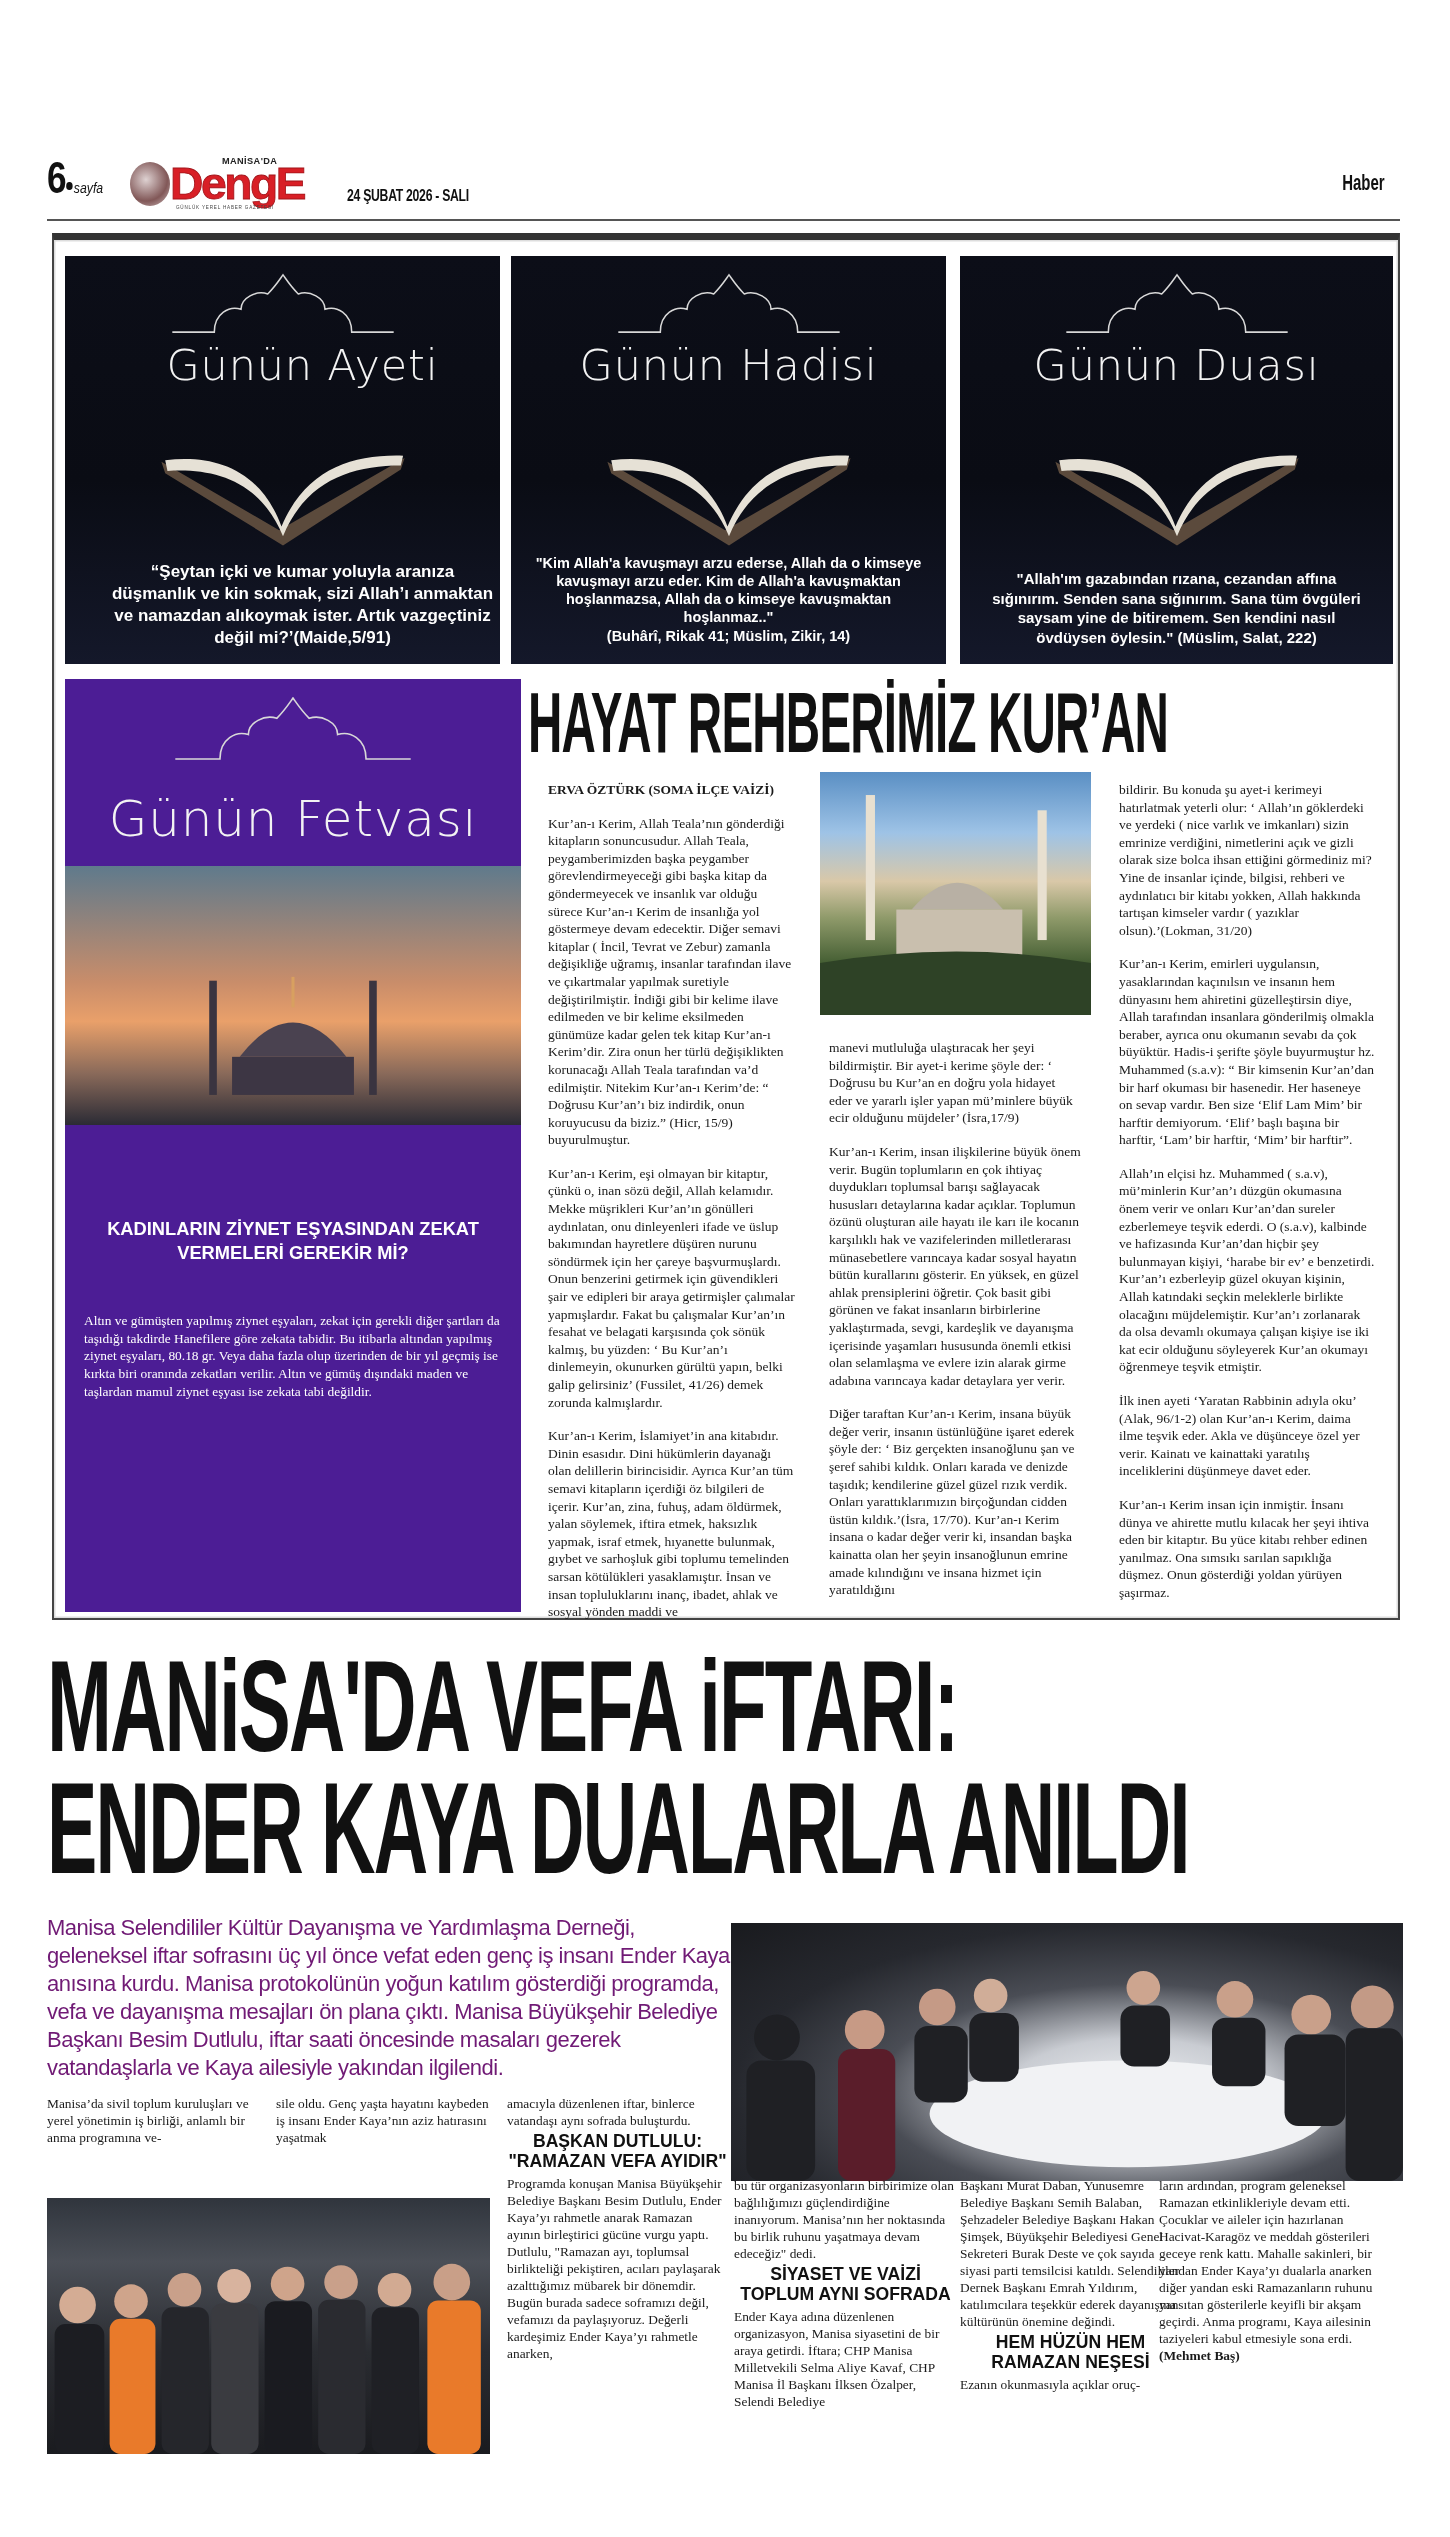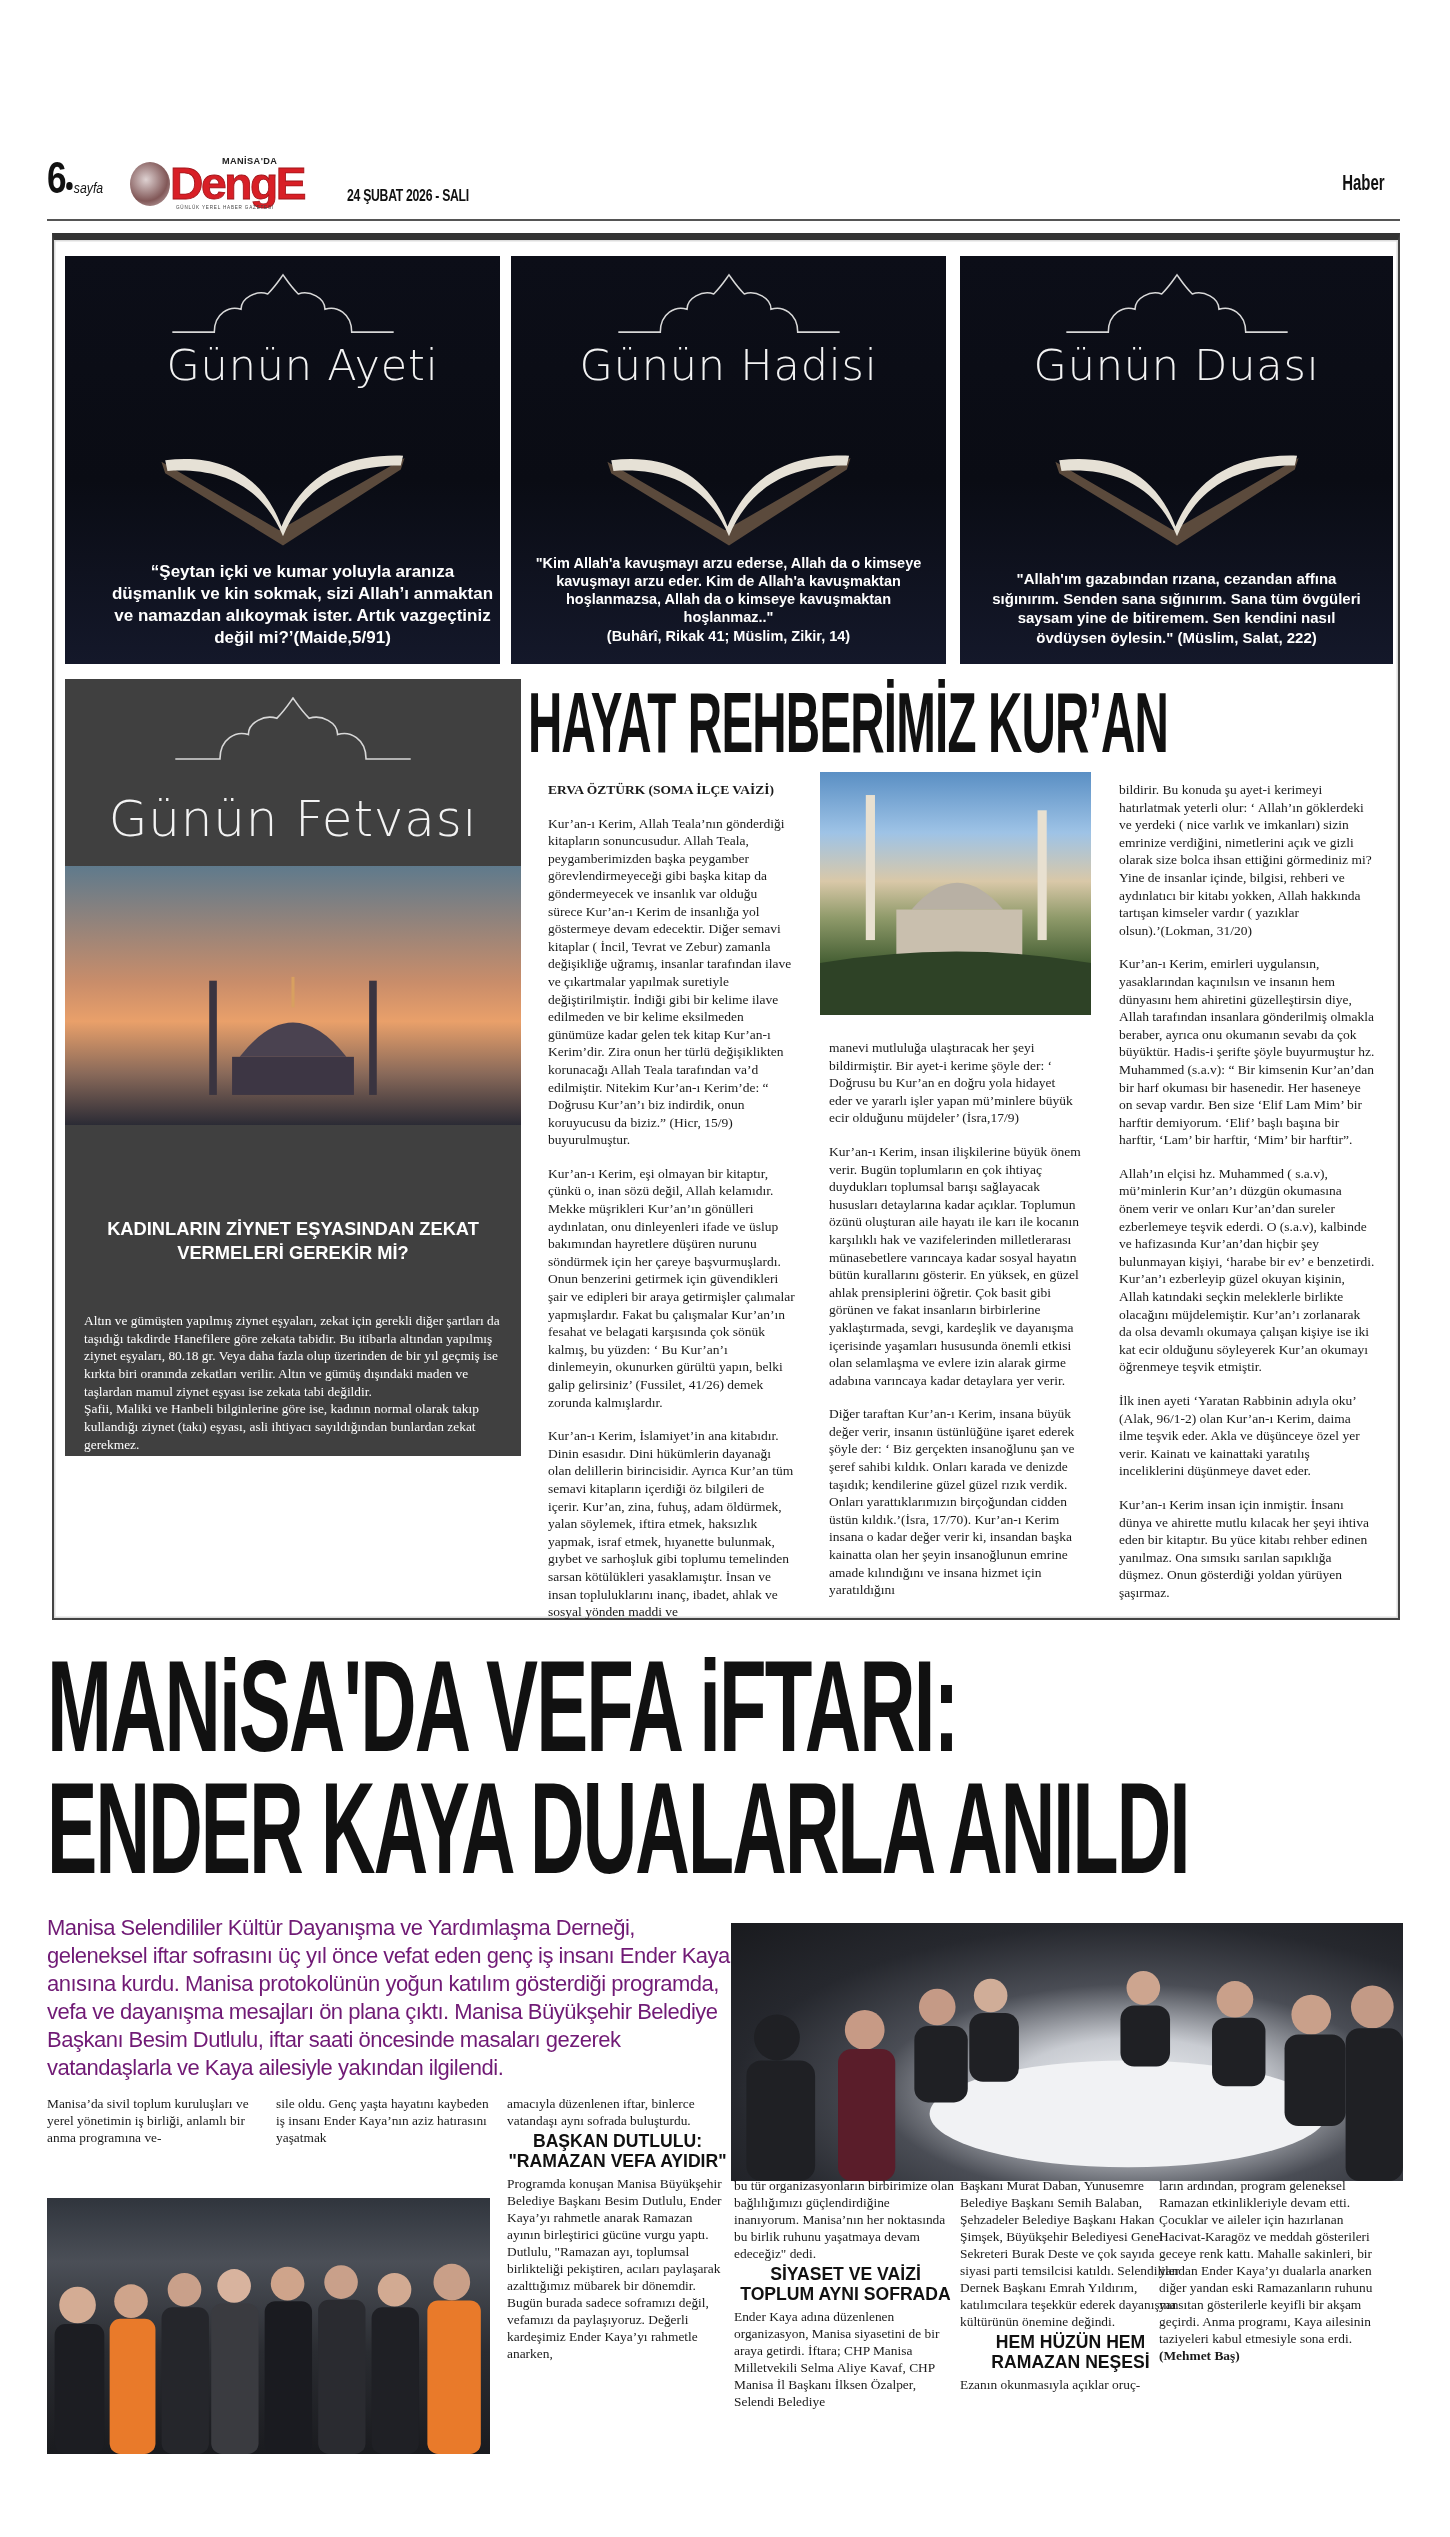--- a/index.html
+++ b/index.html
@@ -32,21 +32,21 @@
   .p1 { left: 65px; top: 256px; width: 435px; height: 408px; padding-left: 20px; }
   .p2 { left: 511px; top: 256px; width: 435px; height: 408px; }
   .p3 { left: 960px; top: 256px; width: 433px; height: 408px; }
   .p1 .title, .p2 .title, .p3 .title { top: 84px; font-size: 43px; }
   .p1 .arch, .p2 .arch, .p3 .arch { top: 15.3px; width: 229px; height: 65px; }
   .p1 .book, .p2 .book, .p3 .book { top: 183px; width: 259px; height: 114px; }
   .p1 .quote { top: 305px; font-size: 17px; line-height: 1.3; }
   .p2 .quote { top: 298px; font-size: 14.5px; line-height: 1.25; }
   .p3 .quote { top: 313px; font-size: 15px; line-height: 1.3; }
 
-  .fetva { left: 65px; top: 679px; width: 456px; height: 777px; background:#404040; }
+  .fetva { left: 65px; top: 679px; width: 456px; height: 933px; background:#4c1d95; }
   .fetva .arch { top: 15.3px; width: 244px; height: 69px; }
   .fetva .title { top: 111px; font-size: 50px; }
   .fetva .scene { position:absolute; left:0; top:187px; width:100%; height:259px; background: linear-gradient(180deg, #5f7a8c 0%, #c98d6a 45%, #e9a06a 60%, #8a6a5a 80%, #2b2b35 100%); }
   .fetva .dome { position:absolute; left:50%; bottom:30.5px; transform:translateX(-50%); width:198px; height:122px; }
   .fetva .q-title { position:absolute; width:100%; top: 1204px; text-align:center; color:#fff; font-family:"Liberation Sans", sans-serif; font-weight:700; font-size: 18.3px; line-height: 1.3; }
   .fetva .q-body { position:absolute; left: 19px; right: 19px; top: 1307px; color:#fff; font-family:"Liberation Serif", serif; font-size: 13.4px; line-height: 1.32; }
 
   
   .kuran-headline { left: 528px; top: 678px; width: 870px; height: 90px; font-family: "Liberation Sans", sans-serif; font-weight: 900; font-size: 85px; line-height: 90px; letter-spacing: -1.5px; white-space: nowrap; transform: scaleX(0.56); transform-origin: left; color:#111; }
   .col { font-family: "Liberation Serif", serif; font-size: 13.5px; line-height: 17.6px; color:#1a1a1a; text-align: left; }
@@ -142,21 +142,20 @@
       <rect x="20" y="10" width="10" height="150" fill="#3a3440"></rect>
       <rect x="230" y="10" width="10" height="150" fill="#3a3440"></rect>
       <path d="M60 110 Q130 20 200 110 Z" fill="#4a4250"></path>
       <rect x="50" y="110" width="160" height="50" fill="#3d3644"></rect>
       <rect x="128" y="5" width="4" height="40" fill="#d8a060"></rect>
     </svg>
   </div>
   <div class="q-title" style="top:538px">KADINLARIN ZİYNET EŞYASINDAN ZEKAT VERMELERİ GEREKİR Mİ?</div>
   <div class="q-body" style="top:633px">
     <p>Altın ve gümüşten yapılmış ziynet eşyaları, zekat için gerekli diğer şartları da taşıdığı takdirde Hanefilere göre zekata tabidir. Bu itibarla altından yapılmış ziynet eşyaları, 80.18 gr. Veya daha fazla olup üzerinden de bir yıl geçmiş ise kırkta biri oranında zekatları verilir. Altın ve gümüş dışındaki maden ve taşlardan mamul ziynet eşyası ise zekata tabi değildir.</p>
-    <p>Şafii, Maliki ve Hanbeli bilginlerine göre ise, kadının normal olarak takıp kullandığı ziynet (takı) eşyası, asli ihtiyacı sayıldığından bunlardan zekat gerekmez.</p>
   </div>
 </div>
 
 <div class="abs kuran-headline">HAYAT REHBERİMİZ KUR’AN</div>
 
 <div class="abs col c1">
   <p class="byline">ERVA ÖZTÜRK (SOMA İLÇE VAİZİ)</p>
   <p>Kur’an-ı Kerim, Allah Teala’nın gönderdiği kitapların sonuncusudur. Allah Teala, peygamberimizden başka peygamber görevlendirmeyeceği gibi başka kitap da göndermeyecek ve insanlık var olduğu sürece Kur’an-ı Kerim de insanlığa yol göstermeye devam edecektir. Diğer semavi kitaplar ( İncil, Tevrat ve Zebur) zamanla değişikliğe uğramış, insanlar tarafından ilave ve çıkartmalar yapılmak suretiyle değiştirilmiştir. İndiği gibi bir kelime ilave edilmeden ve bir kelime eksilmeden günümüze kadar gelen tek kitap Kur’an-ı Kerim’dir. Zira onun her türlü değişiklikten korunacağı Allah Teala tarafından va’d edilmiştir. Nitekim Kur’an-ı Kerim’de: “ Doğrusu Kur’an’ı biz indirdik, onun koruyucusu da biziz.” (Hicr, 15/9) buyurulmuştur.</p>
   <p> Kur’an-ı Kerim, eşi olmayan bir kitaptır, çünkü o, inan sözü değil, Allah kelamıdır. Mekke müşrikleri Kur’an’ın gönülleri aydınlatan, onu dinleyenleri ifade ve üslup bakımından hayretlere düşüren nurunu söndürmek için her çareye başvurmuşlardı. Onun benzerini getirmek için güvendikleri şair ve edipleri bir araya getirmişler çalımalar yapmışlardır. Fakat bu çalışmalar Kur’an’ın fesahat ve belagati karşısında çok sönük kalmış, bu yüzden: ‘ Bu Kur’an’ı dinlemeyin, okunurken gürültü yapın, belki galip gelirsiniz’ (Fussilet, 41/26) demek zorunda kalmışlardır.</p>
   <p>Kur’an-ı Kerim, İslamiyet’in ana kitabıdır. Dinin esasıdır. Dini hükümlerin dayanağı olan delillerin birincisidir. Ayrıca Kur’an tüm semavi kitapların içerdiği öz bilgileri de içerir. Kur’an, zina, fuhuş, adam öldürmek, yalan söylemek, iftira etmek, haksızlık yapmak, israf etmek, hıyanette bulunmak, gıybet ve sarhoşluk gibi toplumu temelinden sarsan kötülükleri yasaklamıştır. İnsan ve insan topluluklarını inanç, ibadet, ahlak ve sosyal yönden maddi ve</p>

